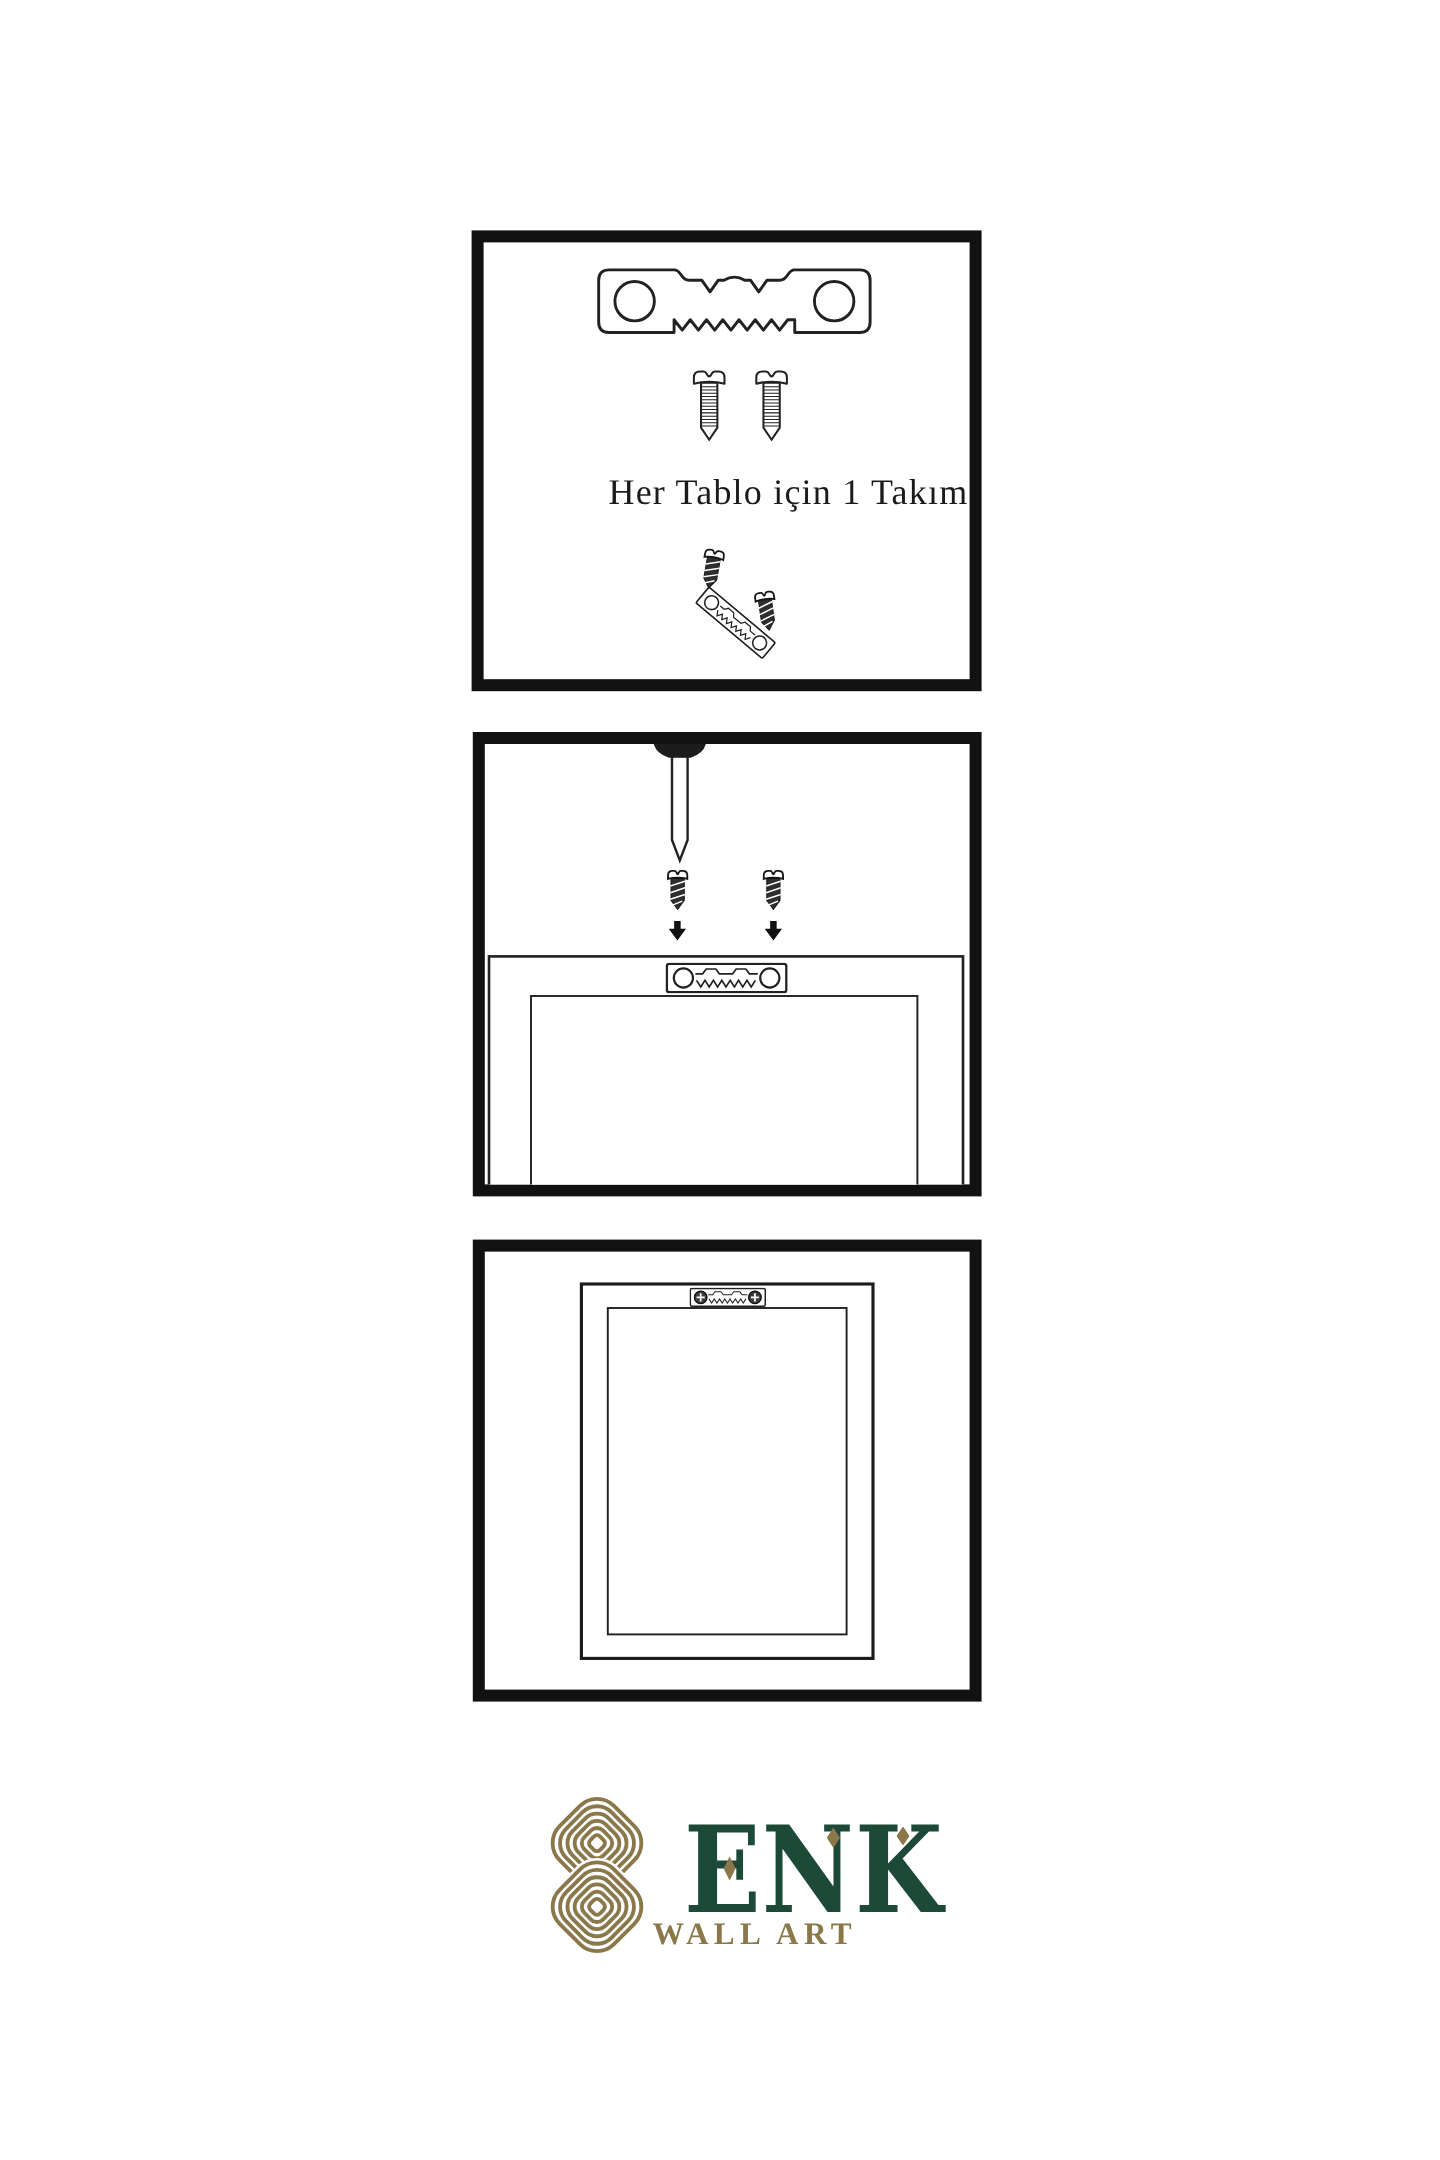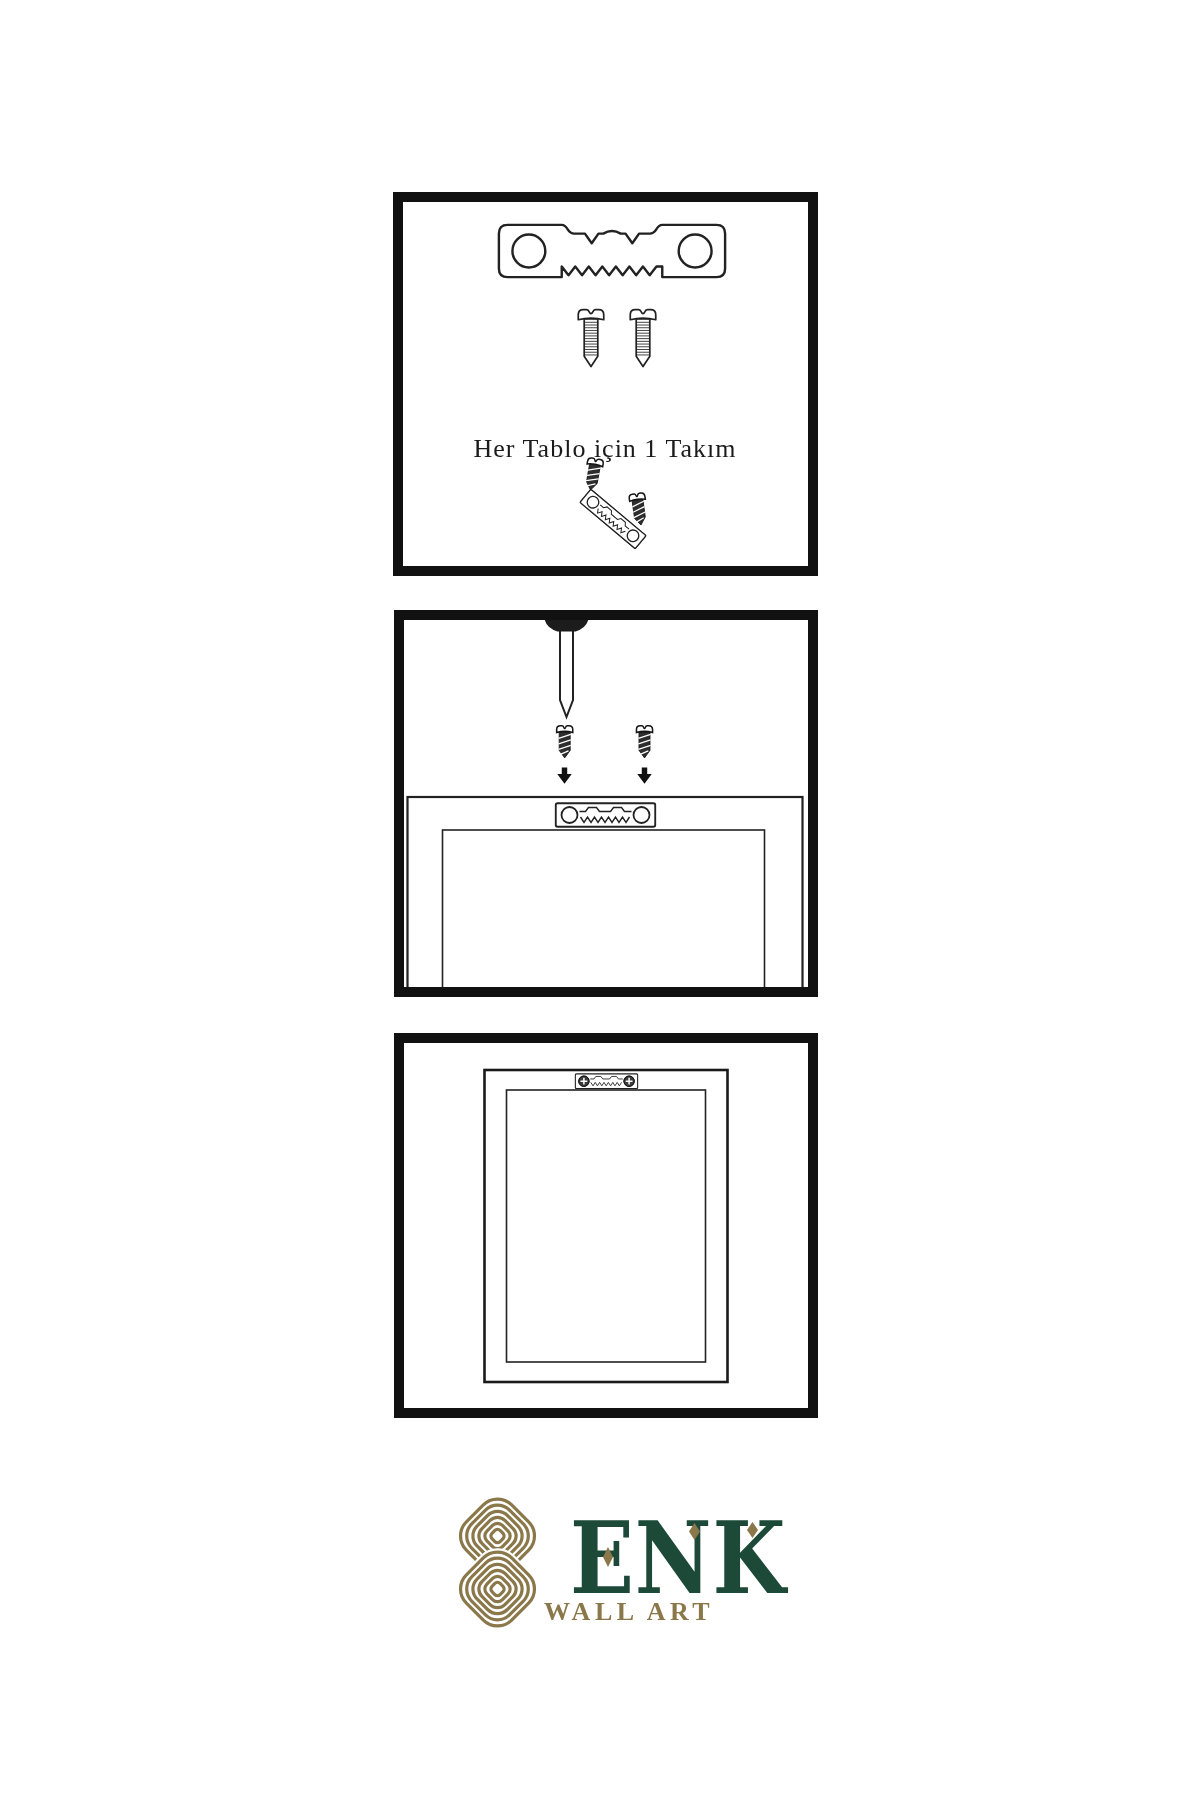--- a/index.html
+++ b/index.html
@@ -8,23 +8,23 @@
     font-family:"Liberation Serif", serif;overflow:hidden;
   }
   .panel{
     position:absolute;border:10px solid #111111;background:#ffffff;box-sizing:border-box;
   }
   #panel1{left:393px;top:192px;width:425px;height:384px;}
   #panel2{left:394px;top:610px;width:424px;height:387px;}
   #panel3{left:394px;top:1033px;width:424px;height:385px;}
   .panel svg{position:absolute;left:0;top:0;}
   .caption{
-    position:absolute;left:0;top:194px;width:404px;text-align:center;
-    font-family:"Liberation Serif", serif;font-size:26px;line-height:1;
-    letter-spacing:1px;color:#1b1b1b;white-space:nowrap;margin-top:40px;
+    position:absolute;left:0;top:194px;width:404px;text-align:right;
+    font-family:"Liberation Serif", serif;font-size:30px;line-height:1;
+    letter-spacing:1px;color:#1b1b1b;white-space:nowrap;
   }
   .ln{fill:#ffffff;stroke:#222222;stroke-width:2.5;stroke-linejoin:round;}
   .ln2{fill:#ffffff;stroke:#222222;stroke-width:2;stroke-linejoin:round;}
   
   .wordmark{
     position:absolute;left:570px;top:1508px;line-height:1;
     font-family:"DejaVu Serif", serif;font-weight:bold;font-size:100px;
     letter-spacing:1px;color:#1d4938;transform:scaleX(0.84);transform-origin:0 0;
     white-space:nowrap;
   }

